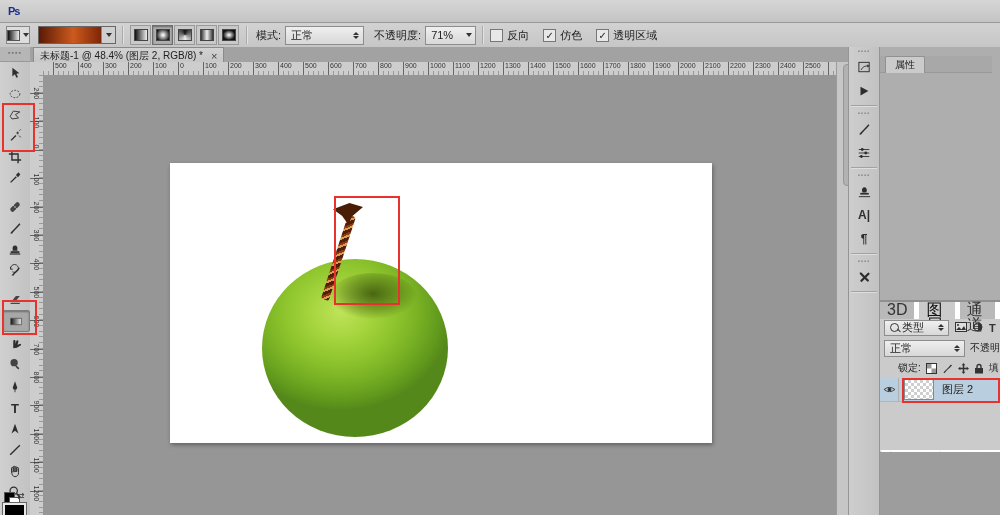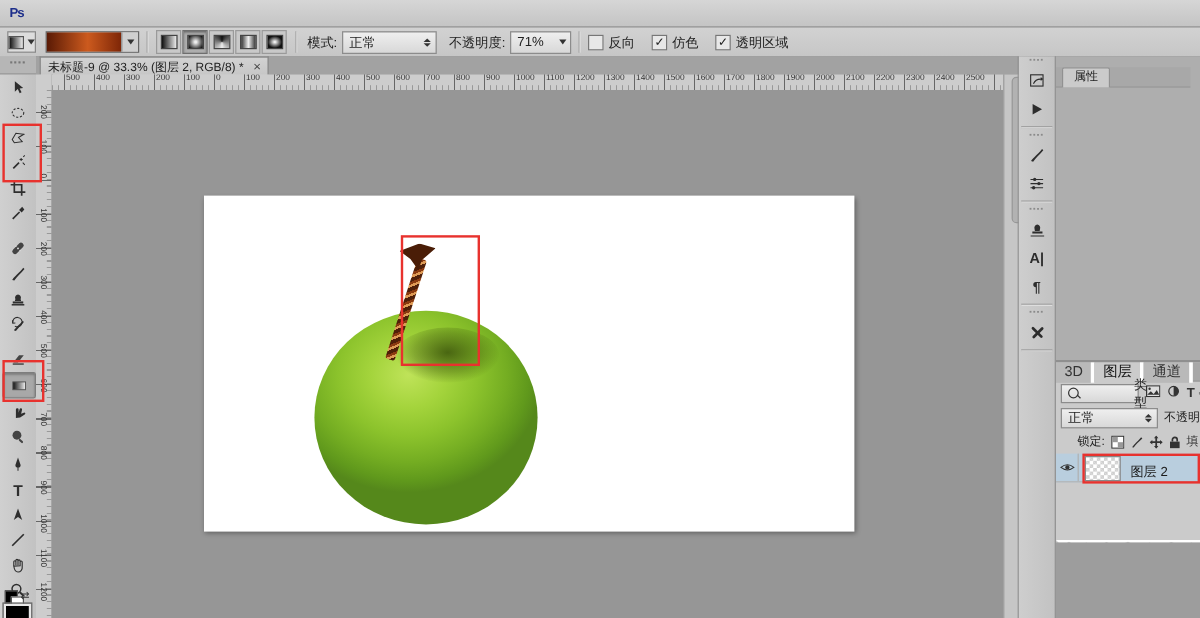--- a/index.html
+++ b/index.html
@@ -95,34 +95,34 @@
   
   #rightpanels{left:880px;top:47px;width:120px;height:468px;background:#aeaeae;}
   #prop-tabstrip{position:absolute;left:0;top:9px;width:112px;height:16px;background:#a8a8a8;border-bottom:1px solid #999;}
   #prop-tab{position:absolute;left:5px;top:0;height:16px;padding:0 9px;background:#cbcbcb;border:1px solid #919191;border-bottom:none;
             font-size:10px;line-height:16px;color:#222;border-radius:2px 2px 0 0;}
   #prop-body{position:absolute;left:0;top:26px;width:120px;height:225px;background:#cbcbcb;}
   #prop-content{padding:8px 0 0 10px;font-size:11px;color:#333;}
   #prop-divider{position:absolute;left:0;top:38px;width:120px;height:1px;background:#a5a5a5;border-bottom:1px solid #ddd;}
   #layers-panel{position:absolute;left:0;top:253px;width:120px;height:215px;background:#cbcbcb;border-top:2px solid #8f8f8f;}
   #layers-tabstrip{position:absolute;left:0;top:0;width:120px;height:15px;background:#a8a8a8;border-bottom:1px solid #999;display:flex;}
-  .ltab{height:17px;padding:0 7px;font-size:12px;line-height:15px;color:#333;background:#b9b9b9;border-right:3px solid #ffffff;}
+  .ltab{height:17px;padding:0 7px;font-size:16px;line-height:15px;color:#333;background:#b9b9b9;border-right:5px solid #ffffff;}
   .ltab.active{background:#cbcbcb;color:#111;}
   #filter-row{position:absolute;left:0;top:16px;width:120px;height:19px;display:flex;align-items:center;}
-  #filter-combo{margin-left:4px;width:58px;height:14px;gap:43px;}
+  #filter-combo{margin-left:4px;width:58px;height:14px;}
   #filter-combo .mag{width:7px;height:7px;border:1px solid #333;border-radius:50%;position:relative;margin-right:3px;flex:none;}
   #filter-combo .mag:after{content:"";position:absolute;left:6px;top:6px;width:4px;height:1px;background:#333;transform:rotate(45deg);}
   .mini-icon{margin-left:6px;color:#333;}
   #blend-row{position:absolute;left:0;top:36px;width:120px;height:20px;display:flex;align-items:center;}
   #blend-combo{margin-left:4px;width:88px;height:15px;}
   #blend-opacity{margin-left:5px;font-size:10px;white-space:nowrap;}
   #lock-row{position:absolute;left:0;top:57px;width:120px;height:18px;display:flex;align-items:center;font-size:10px;}
   #lock-row .lk{margin-left:5px;display:flex;align-items:center;color:#333;}
   #layer-list{position:absolute;left:0;top:76px;width:120px;}
-  .layer-row{position:relative;width:120px;height:23px;display:flex;align-items:flex-end;border-bottom:1px solid #b4b4b4;background:#cbcbcb;}
+  .layer-row{position:relative;width:120px;height:23px;display:flex;align-items:center;border-bottom:1px solid #b4b4b4;background:#cbcbcb;}
   .layer-row.selected{background:#b9cede;}
   .eye-cell{width:18px;height:23px;border-right:1px solid #b0b0b0;display:flex;align-items:center;justify-content:center;}
   .thumb{width:28px;height:19px;border:1px solid #888;margin-left:5px;background:#fff;position:relative;overflow:hidden;flex:none;}
   .thumb.checker{background:
       linear-gradient(45deg,#cfcfcf 25%,transparent 25%,transparent 75%,#cfcfcf 75%),
       linear-gradient(45deg,#cfcfcf 25%,#fff 25%,#fff 75%,#cfcfcf 75%);
       background-size:6px 6px;background-position:0 0,3px 3px;}
   .thumb .apple-mini{position:absolute;left:7px;top:3px;width:14px;height:14px;border-radius:50%;
       background:radial-gradient(circle at 40% 32%,#b5dd48,#7fb826 70%);}
   .thumb .stem-mini{position:absolute;left:13px;top:1px;width:2px;height:5px;background:#5a2408;transform:rotate(15deg);}
@@ -323,21 +323,21 @@
       </div>
     </div>
   <div id="toolbox-grip" class="abs">▪▪▪▪</div>
   <div id="fg-swatch-mini" class="abs"></div>
   <div id="bg-swatch-mini" class="abs"></div>
   <div id="swap-arrows" class="abs">⇄</div>
   <div id="fg-swatch" class="abs"></div>
 
   <div id="tabbar" class="abs">
     <div id="doctab">
-      <span>未标题-9 @ 33.3% (图层 2, RGB/8) *</span>
+      <span>未标题-1 @ 48.4% (图层 2, RGB/8) *</span>
       <span id="doctab-close">×</span>
     </div>
   </div>
 
   <div id="ruler-corner" class="abs"></div>
   <div id="hruler" class="abs">
       <span class="hlabel" style="left: 12px;">500</span>
       <span class="hlabel" style="left: 37px;">400</span>
       <span class="hlabel" style="left: 62px;">300</span>
       <span class="hlabel" style="left: 87px;">200</span>

